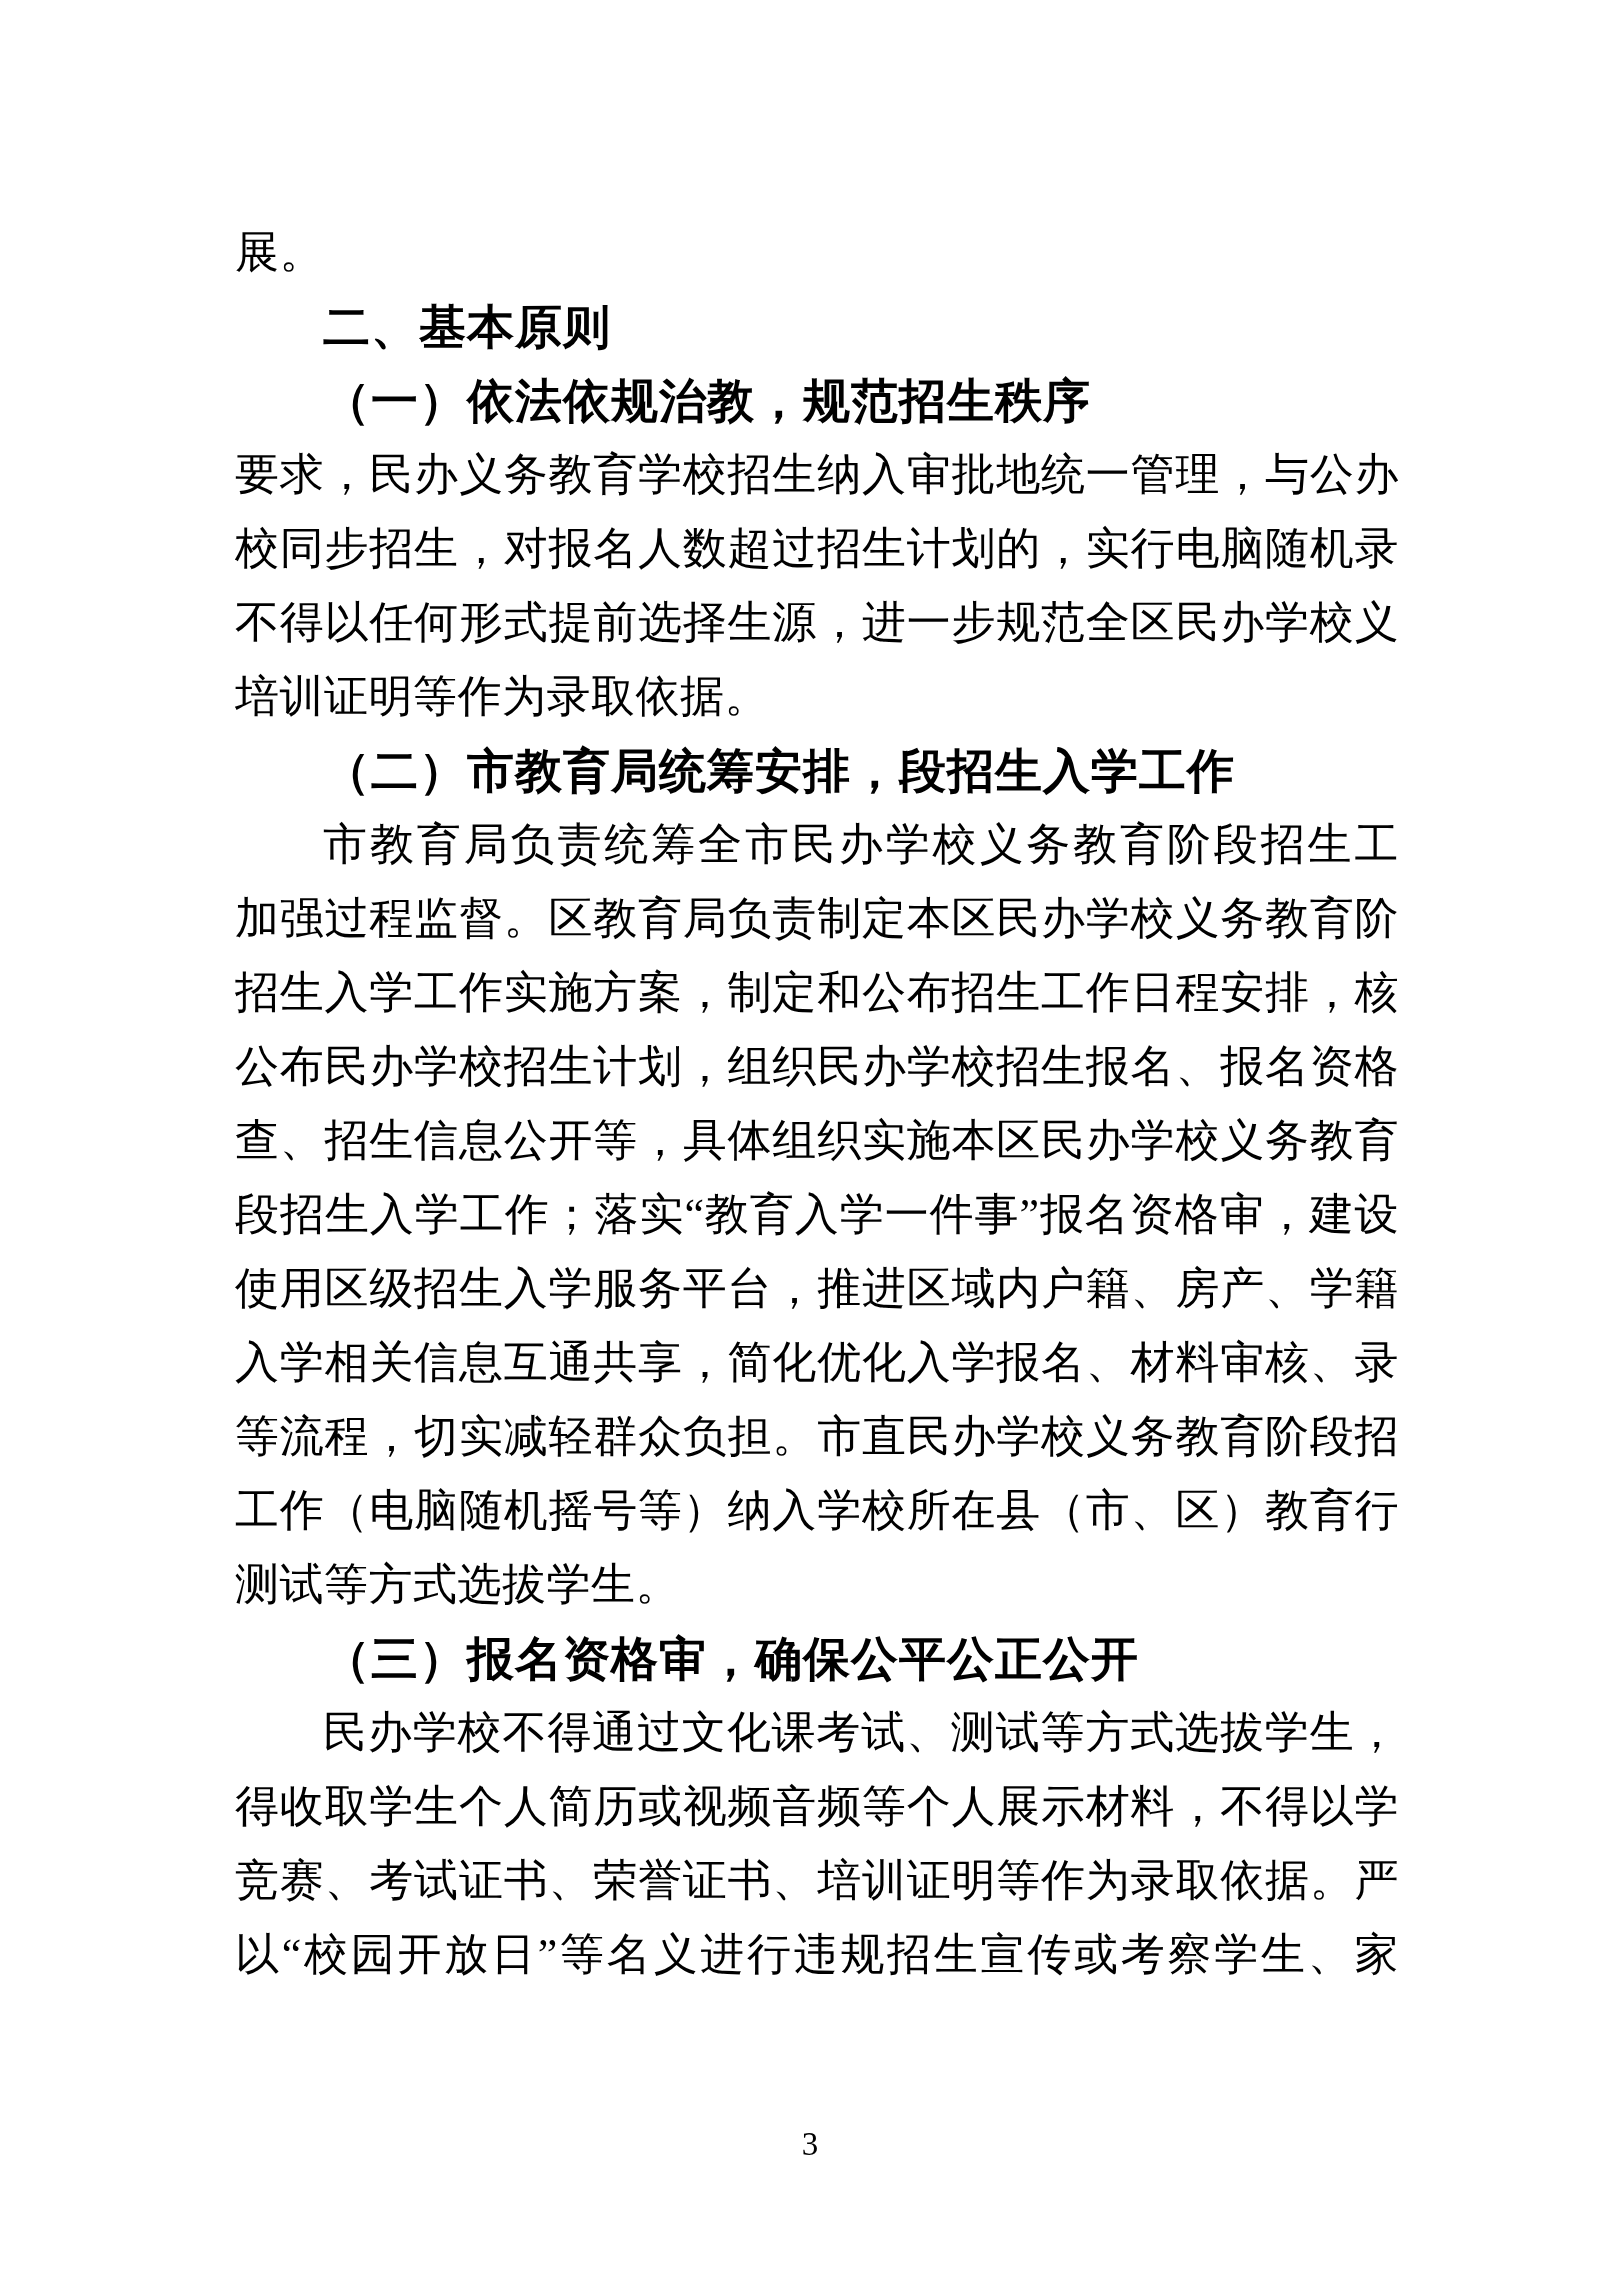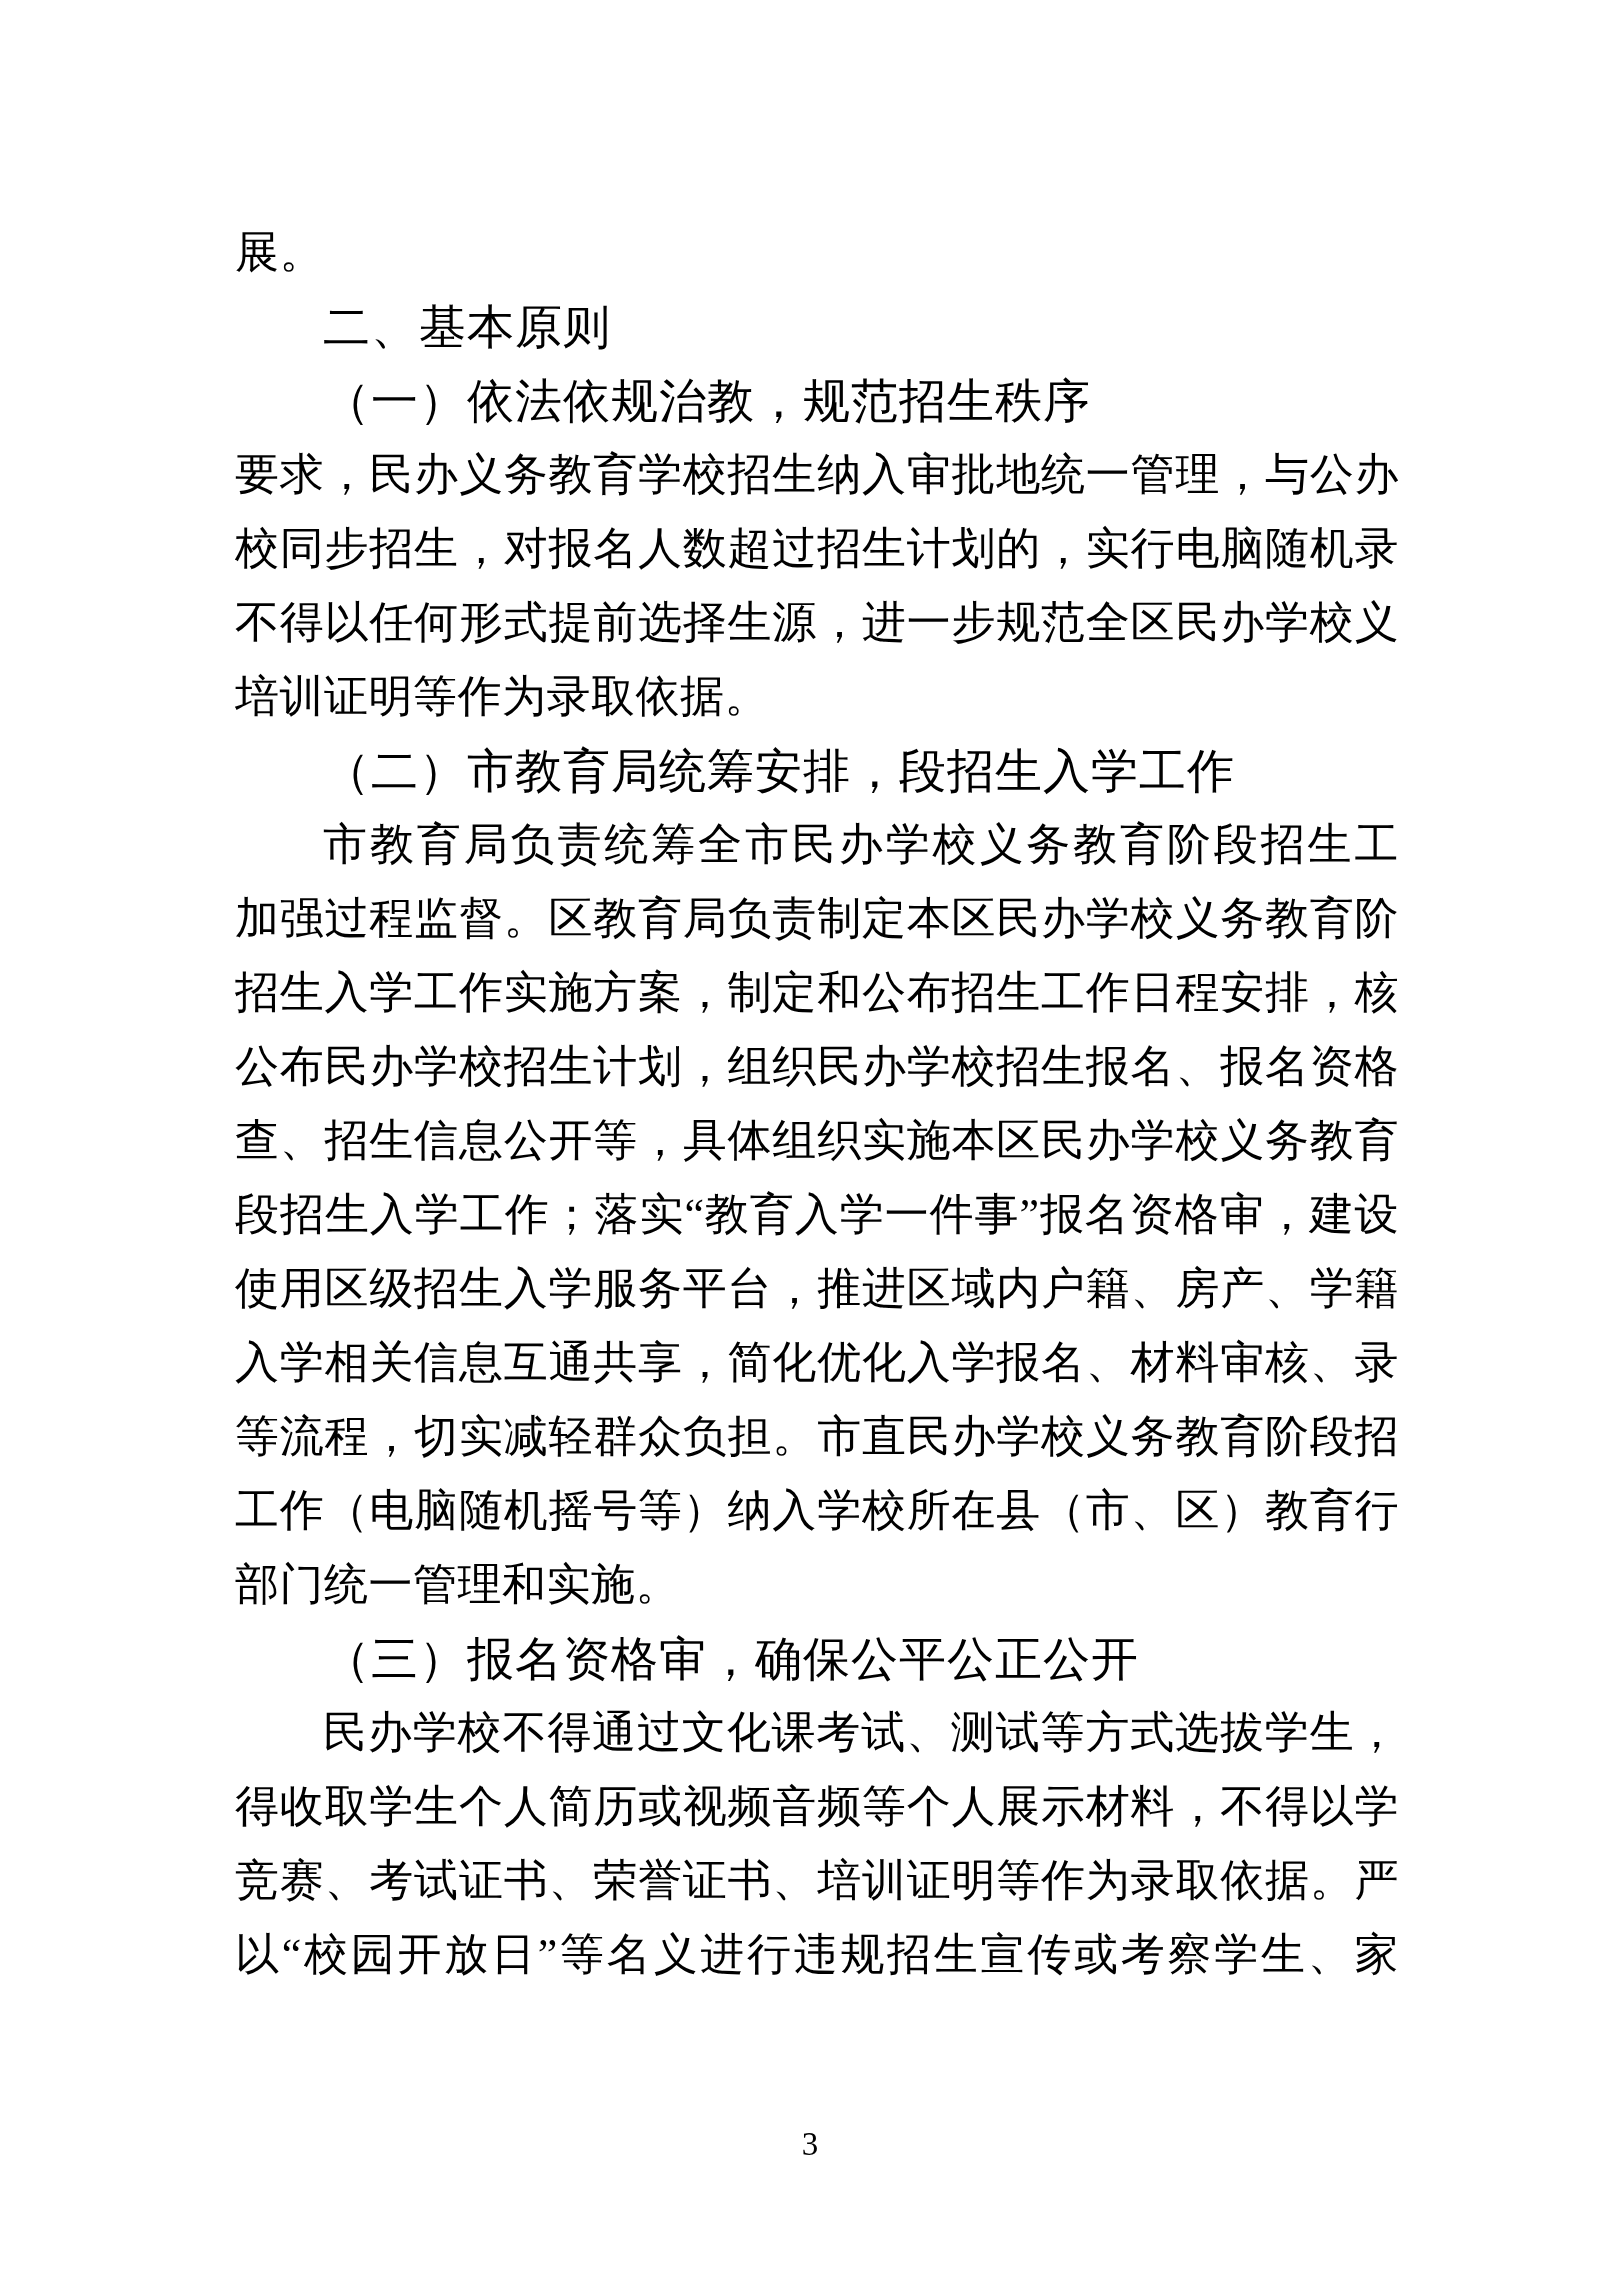--- a/index.html
+++ b/index.html
@@ -48,21 +48,21 @@
   .fill::after {
     content: "";
     display: inline-block;
     width: 100%;
     height: 0;
   }
   .indent {
     text-indent: 88px;
   }
   .head {
-    font-weight: normal;
+    font-weight: bold;
     font-size: 47px;
     letter-spacing: 1px;
   }
   .footer {
     position: absolute;
     left: 0;
     top: 2115px;
     width: 1620px;
     height: 59px;
     line-height: 59px;
@@ -87,21 +87,21 @@
     <div class="line fill indent">市教育局负责统筹全市民办学校义务教育阶段招生工作，</div>
     <div class="line fill">加强过程监督。区教育局负责制定本区民办学校义务教育阶段</div>
     <div class="line fill">招生入学工作实施方案，制定和公布招生工作日程安排，核定</div>
     <div class="line fill">公布民办学校招生计划，组织民办学校招生报名、报名资格审</div>
     <div class="line fill">查、招生信息公开等，具体组织实施本区民办学校义务教育阶</div>
     <div class="line fill">段招生入学工作；落实“教育入学一件事”报名资格审，建设和</div>
     <div class="line fill">使用区级招生入学服务平台，推进区域内户籍、房产、学籍等</div>
     <div class="line fill">入学相关信息互通共享，简化优化入学报名、材料审核、录取</div>
     <div class="line fill">等流程，切实减轻群众负担。市直民办学校义务教育阶段招生</div>
     <div class="line fill">工作（电脑随机摇号等）纳入学校所在县（市、区）教育行政</div>
-    <div class="line">部门统一管理和实施。</div>
+    <div class="line">测试等方式选拔学生。</div>
     <div class="line head indent">（三）报名资格审，确保公平公正公开</div>
     <div class="line fill indent">民办学校不得通过文化课考试、测试等方式选拔学生，不</div>
     <div class="line fill">得收取学生个人简历或视频音频等个人展示材料，不得以学科</div>
     <div class="line fill">竞赛、考试证书、荣誉证书、培训证明等作为录取依据。严禁</div>
     <div class="line">以“校园开放日”等名义进行违规招生宣传或考察学生、家长。</div>
   </div>
 
   <div class="footer">3</div>
 </div>
 

